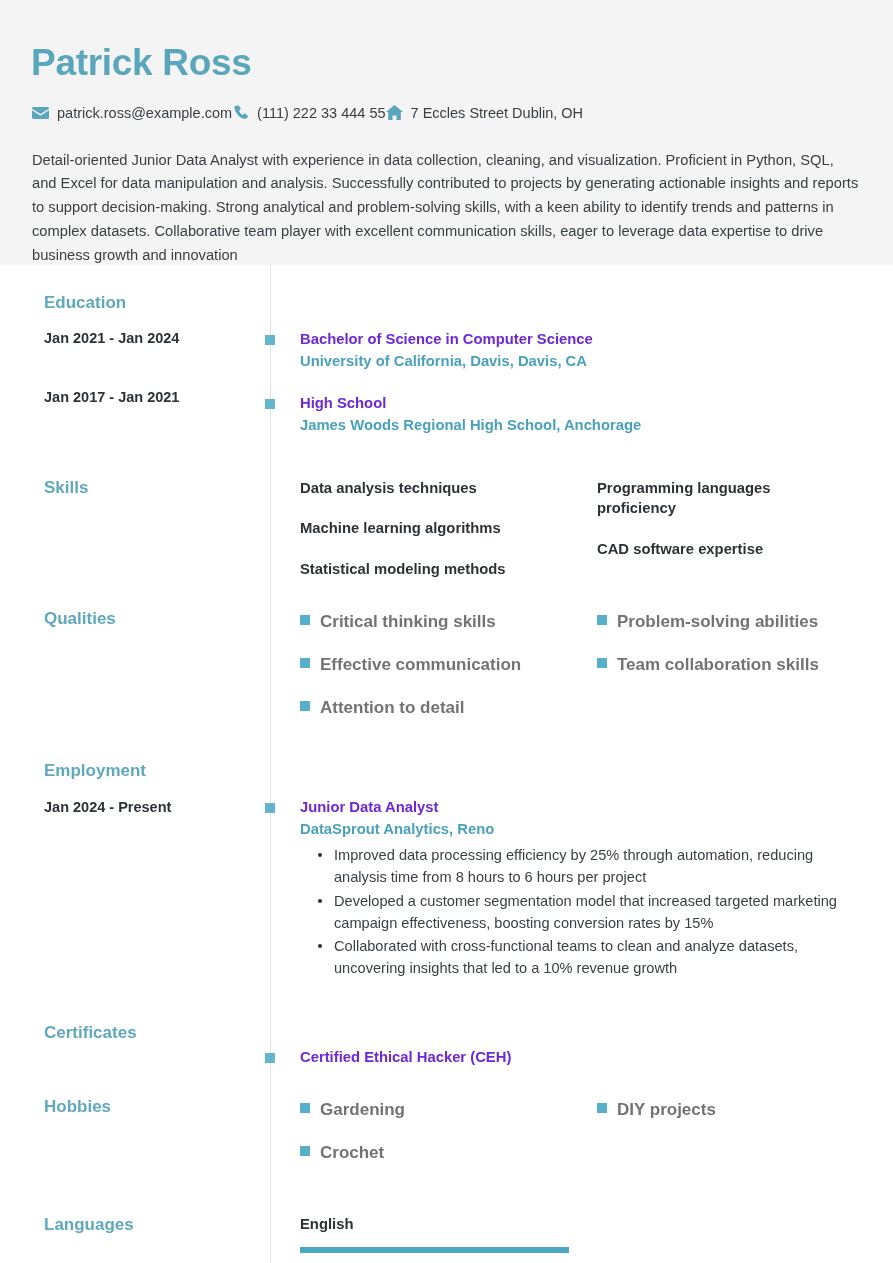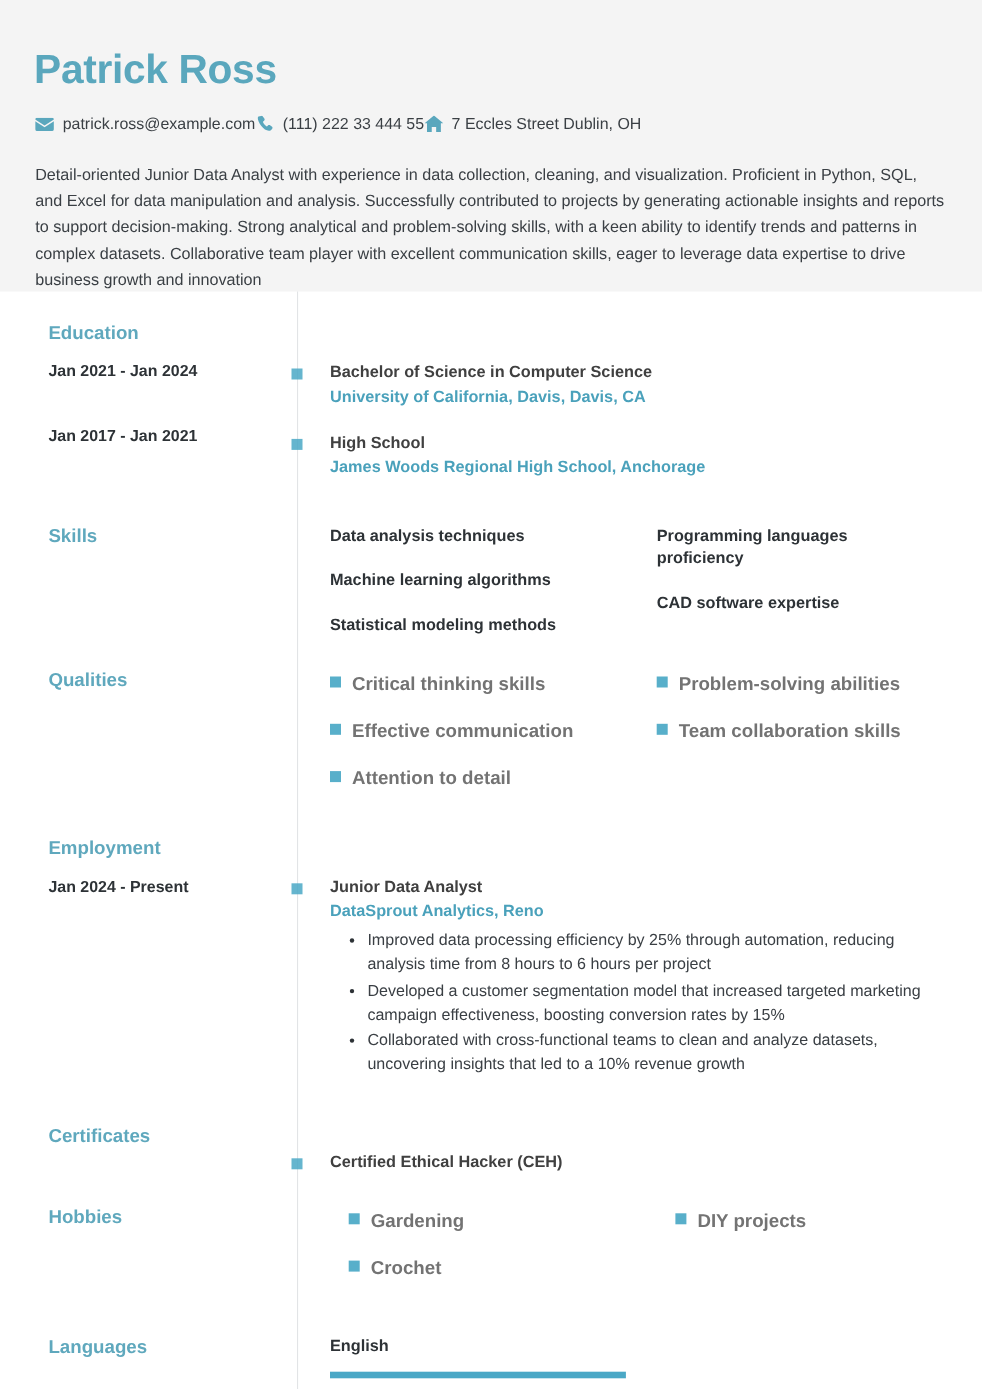--- a/index.html
+++ b/index.html
@@ -122,21 +122,21 @@
     background: #4aa8c6;
     opacity: .85;
   }
 
   .entry {
     position: relative;
   }
   .entry-title {
     font-size: 14.8px;
     font-weight: bold;
-    color: #404040;
+    color: #6d28d9;
     line-height: 1.35;
   }
   .entry-sub {
     font-size: 14.8px;
     font-weight: bold;
     color: #4aa1bb;
     line-height: 1.35;
     margin-top: 2px;
   }
 
@@ -361,21 +361,21 @@
       <div class="sec-title">Certificates</div>
     </div>
     <div class="sec-right" style="padding-top:25px;">
       <div class="entry">
         <span class="gutter-sq" style="top:5px;"></span>
         <div class="entry-title">Certified Ethical Hacker (CEH)</div>
       </div>
     </div>
   </div>
 
-  <div class="section" style="margin-top:29px;gap:17px;">
+  <div class="section" style="margin-top:29px;">
     <div class="sec-left">
       <div class="sec-title">Hobbies</div>
     </div>
     <div class="sec-right" style="padding-top:2px;">
       <div class="two-col">
         <div class="col">
           <div class="sq-item">
             <span class="sq"></span>
             <span>Gardening</span>
           </div>

